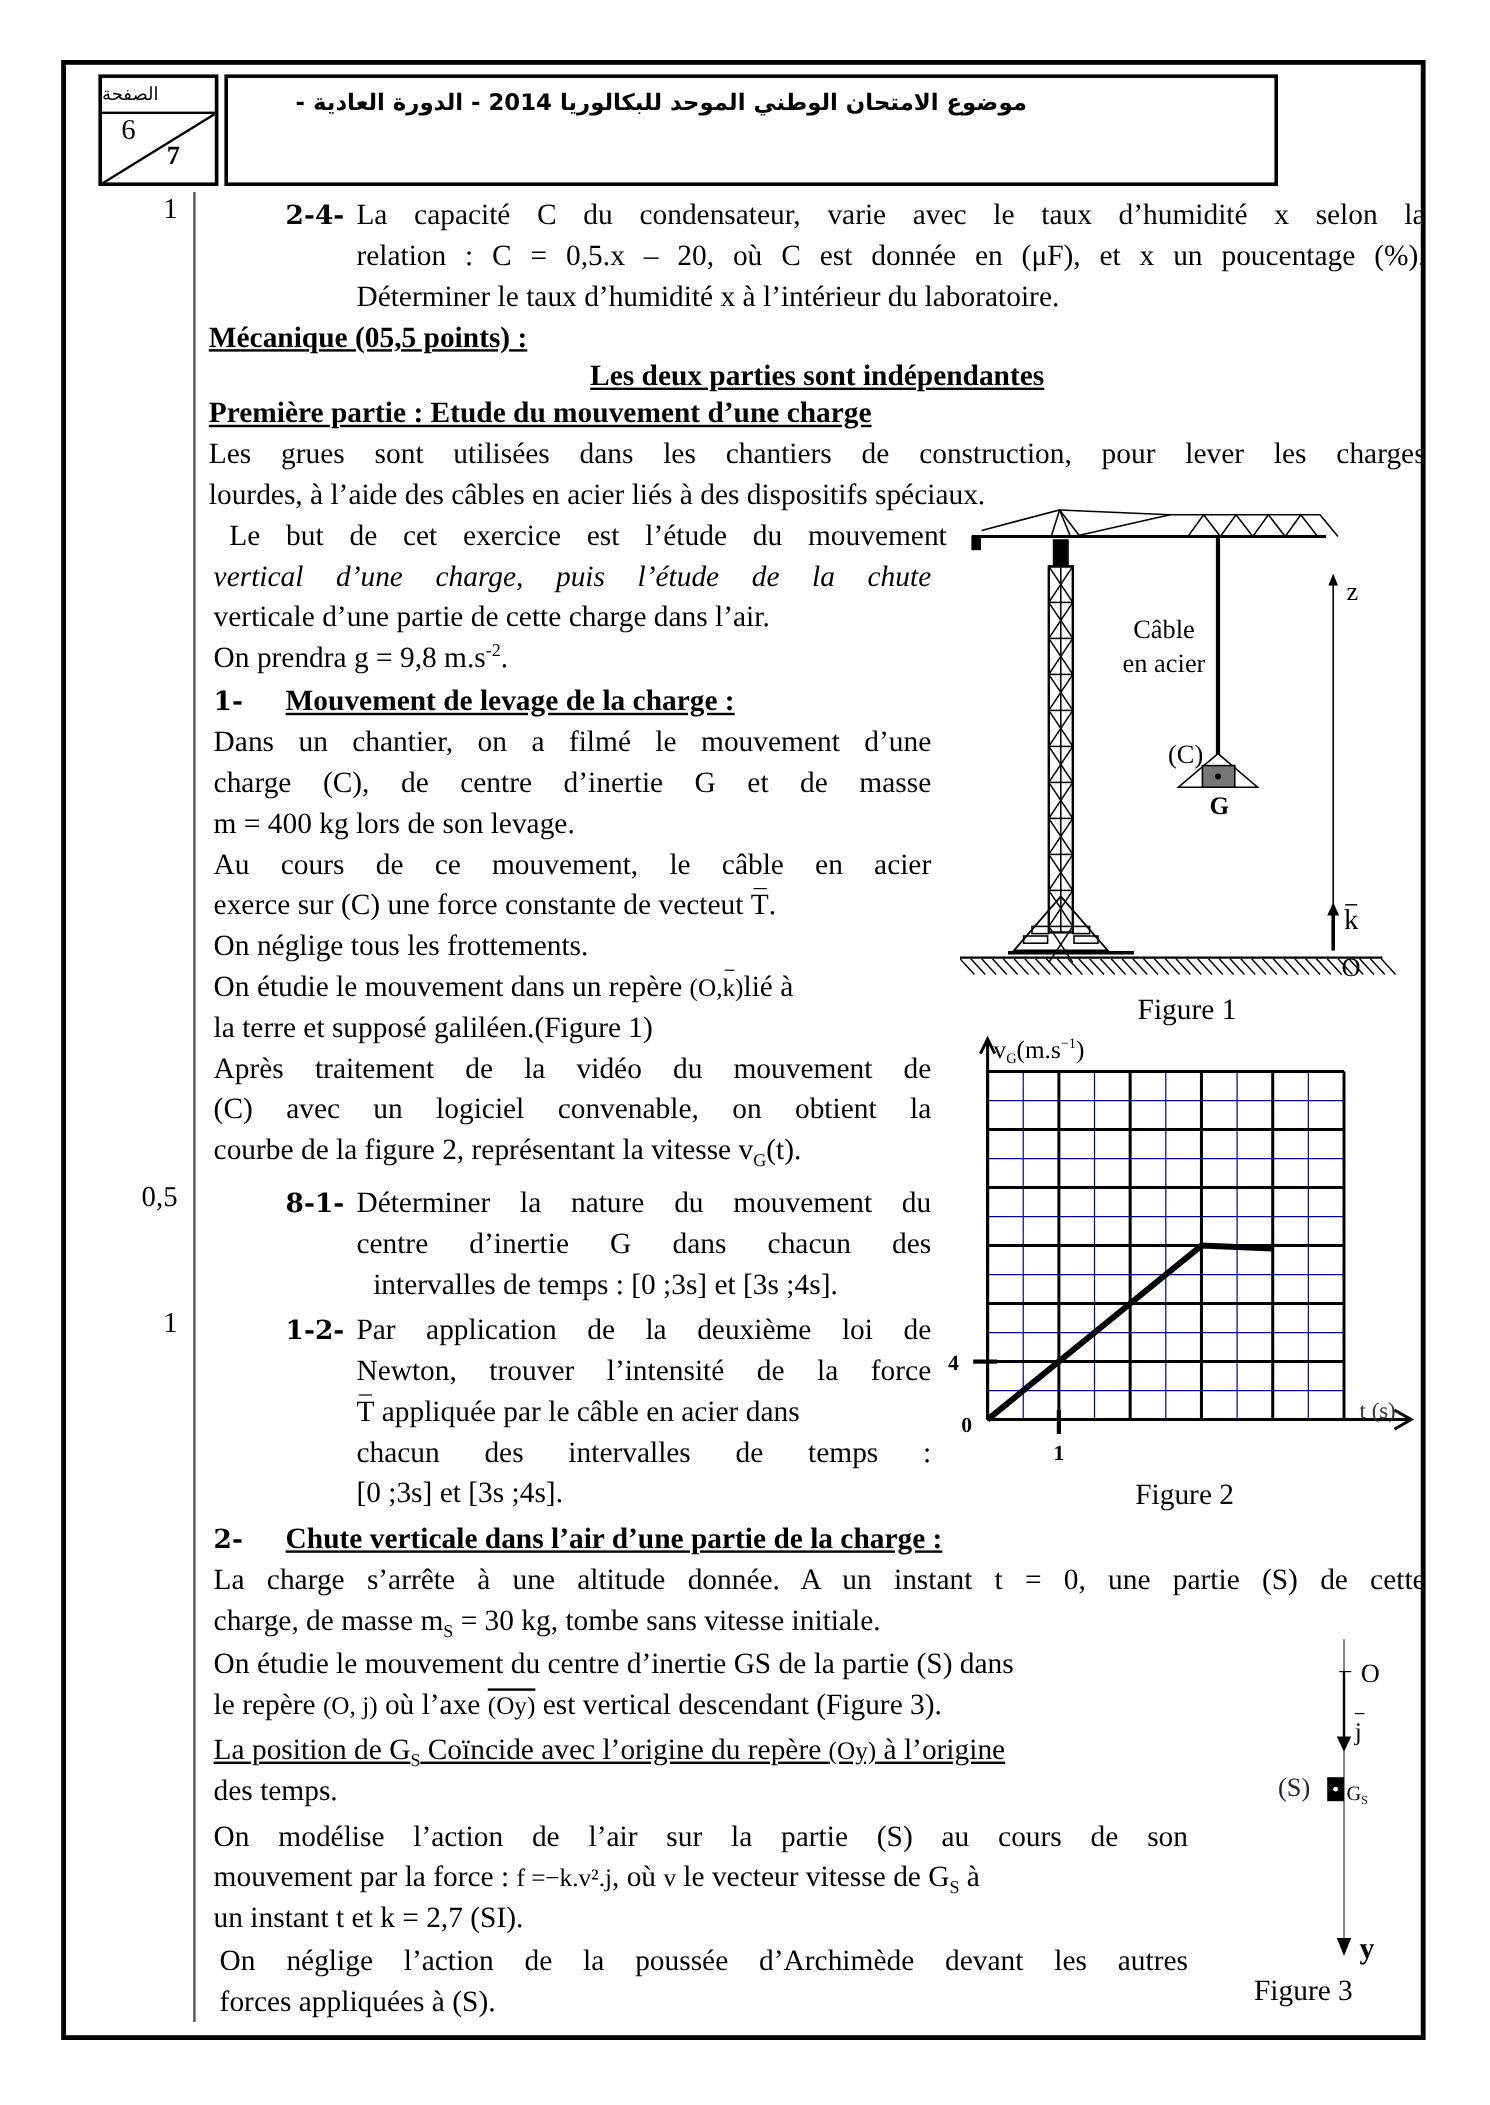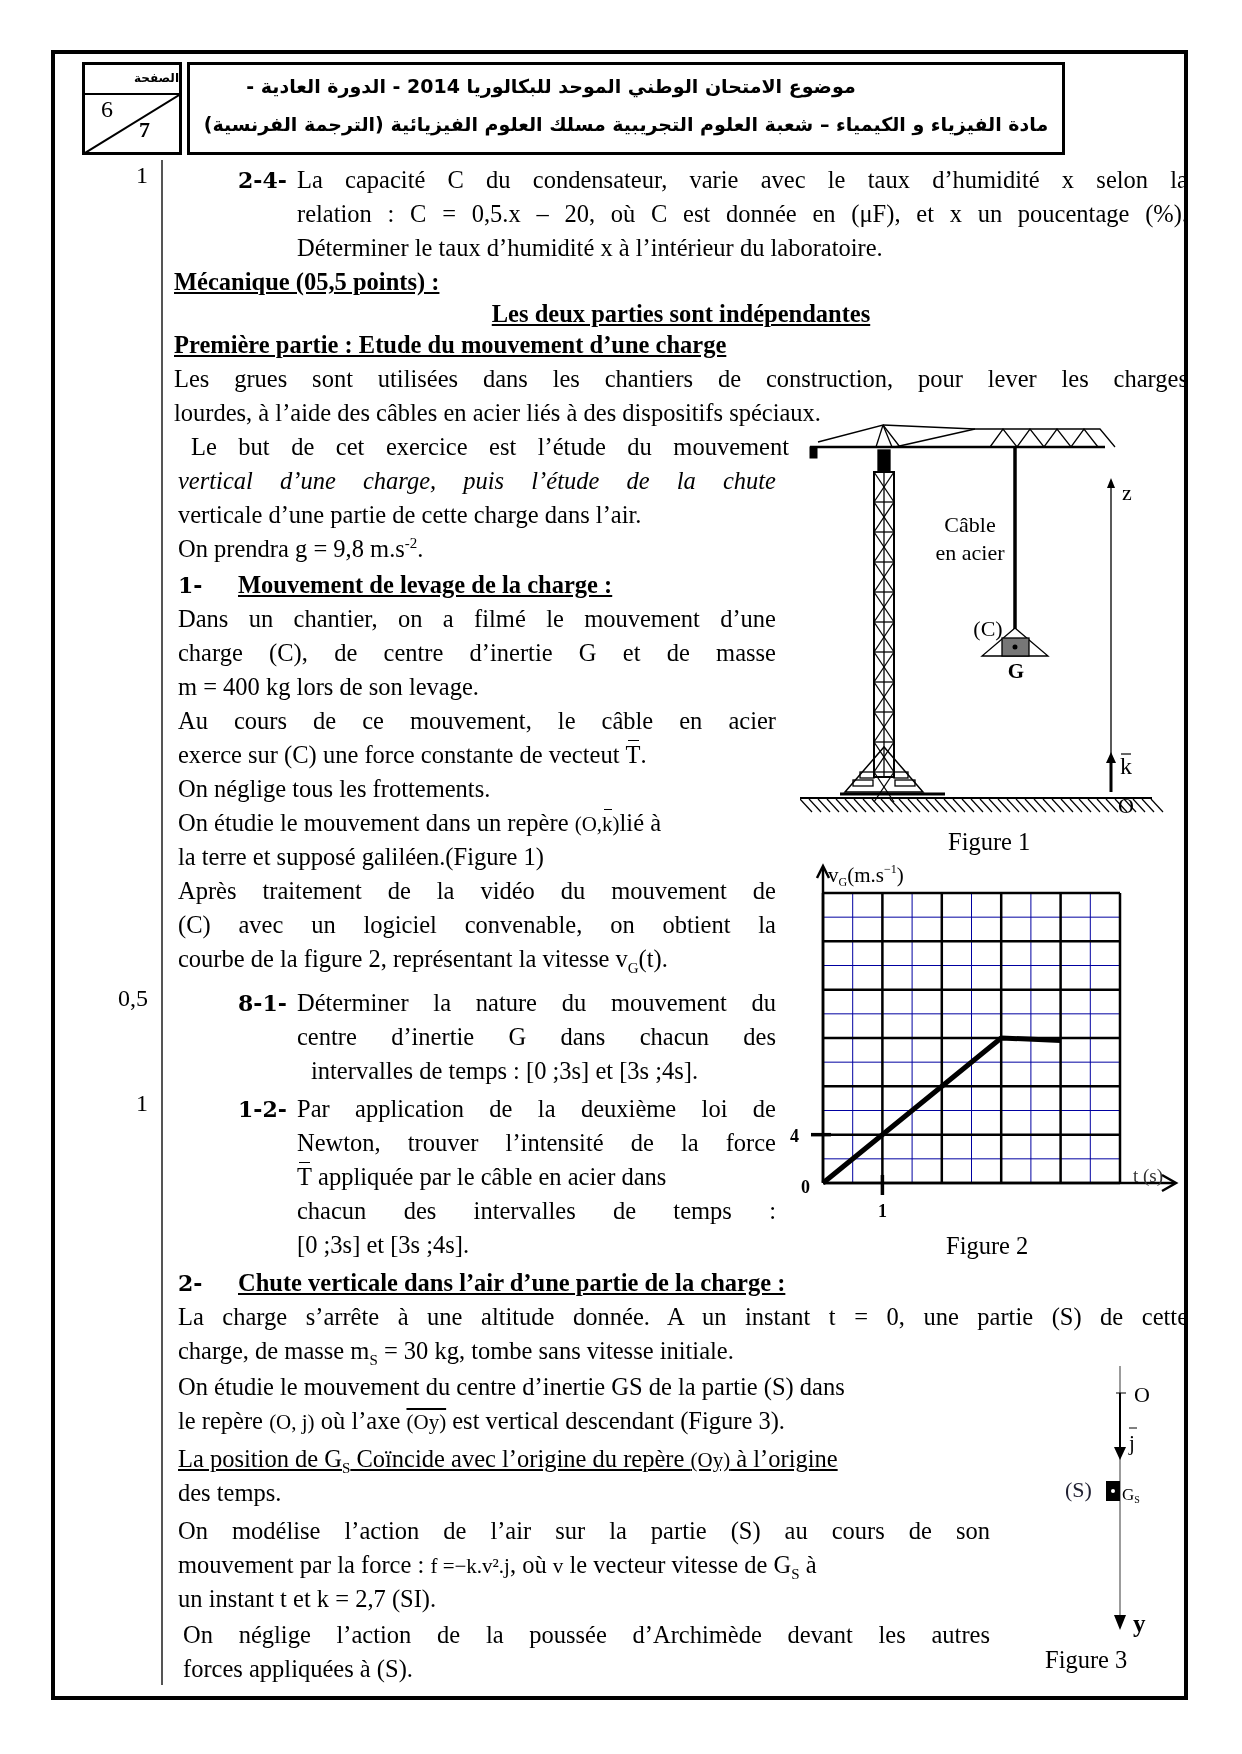--- a/index.html
+++ b/index.html
@@ -1,22 +1,22 @@
 <!DOCTYPE html>
 <html><head>
 <meta charset="utf-8">
 <style>
   html, body { margin:0; padding:0; background:#fff; }
   body { width:1242px; height:1754px; position:relative; overflow:hidden;
          font-family:"Liberation Serif", "DejaVu Serif", serif; color:#000; }
   .abs { position:absolute; }
   #outer { left:51px; top:50px; width:1137px; height:1650px; border:4px solid #000; box-sizing:border-box; position:absolute; }
   #pagebox { left:82px; top:62px; width:100px; height:93px; border:3px solid #000; box-sizing:border-box; position:absolute; }
-  #pagebox .lbl { position:absolute; left:0; right:0; top:0; height:28px; border-bottom:2px solid #000; text-align:right;
-                  font-family:"DejaVu Sans", sans-serif; font-weight:bold; font-size:12px; line-height:26px; direction:rtl; }
+  #pagebox .lbl { position:absolute; left:0; right:0; top:0; height:28px; border-bottom:2px solid #000; text-align:left;
+                  font-family:"DejaVu Sans", sans-serif; font-weight:normal; font-size:15px; line-height:26px; direction:rtl; }
   #pagebox .num6 { position:absolute; left:16px; top:31px; font-size:24px; }
   #pagebox .num7 { position:absolute; left:54px; top:52px; font-size:22px; font-weight:bold; }
   #pagebox svg { position:absolute; left:0; top:28px; }
   #headbox { left:187px; top:62px; width:878px; height:93px; border:3px solid #000; box-sizing:border-box; position:absolute;
              font-family:"DejaVu Sans", sans-serif; font-weight:bold; direction:rtl; text-align:center; }
   #headbox .l1 { position:absolute; left:0; right:0; top:10px; font-size:19px; padding-right:150px; }
   #headbox .l2 { position:absolute; left:0; right:0; top:48px; font-size:19px; }
   #scorecol { left:161px; top:160px; width:2px; height:1525px; background:#555; position:absolute; }
   .score { position:absolute; font-size:24px; width:100px; text-align:right; left:48px; }
   .t { position:absolute; font-size:24.5px; line-height:34px; white-space:nowrap; }
@@ -38,21 +38,20 @@
   <div class="lbl">الصفحة</div>
   <svg width="94" height="60">
     <line x1="0" y1="60" x2="94" y2="2" stroke="#000" stroke-width="2"></line>
   </svg>
   <span class="num6">6</span>
   <span class="num7">7</span>
 </div>
 
 <div id="headbox">
   <div class="l1">موضوع الامتحان الوطني الموحد للبكالوريا 2014 - الدورة العادية -</div>
-  <div class="l2">مادة الفيزياء و الكيمياء – شعبة العلوم التجريبية مسلك العلوم الفيزيائية (الترجمة الفرنسية)</div>
 </div>
 
 <div id="scorecol"></div>
 
 <div class="score" style="top:162px;">1</div>
 <div class="score" style="top:985px;">0,5</div>
 <div class="score" style="top:1090px;">1</div>
 
 <div class="t qn" style="left:238px; top:163px;">2-4-</div>
 <div class="t just" style="left:297px; top:163px; width:891px;">La capacité C du condensateur, varie avec le taux d’humidité x selon la</div>

